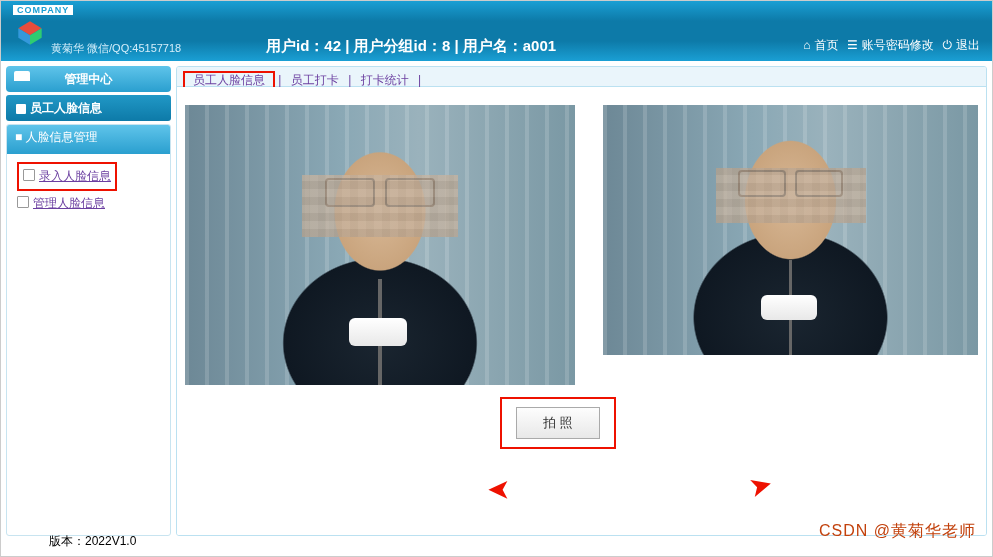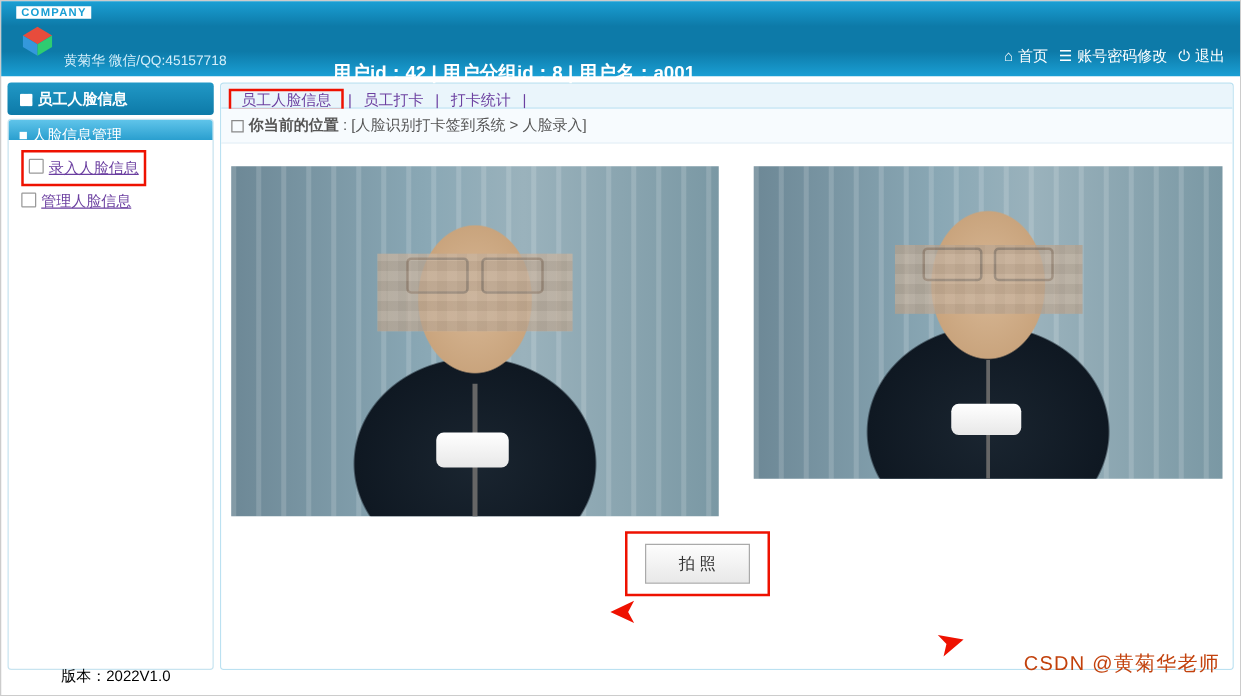--- a/index.html
+++ b/index.html
@@ -5,37 +5,37 @@
     * { margin: 0; padding: 0; box-sizing: border-box; }
     body { font-family: "Microsoft YaHei", Arial, sans-serif; font-size: 12px; background: #fff; }
     .container { width: 993px; height: 557px; position: relative; background: #fff; border: 1px solid #ccc; }
     
     
     .header { height: 60px; background: linear-gradient(to bottom, #1a9fd4, #0d7aa8, #0d7aa8, #1a9fd4); position: relative; color: #fff; }
     .company-tag { position: absolute; top: 4px; left: 12px; background: #fff; color: #1a9fd4; font-size: 9px; padding: 0 4px; font-weight: bold; letter-spacing: 1px; }
     .logo-icon { position: absolute; top: 18px; left: 15px; width: 28px; height: 28px; }
     .title { position: absolute; top: 16px; left: 50px; font-size: 18px; font-weight: bold; }
     .subtitle { position: absolute; top: 40px; left: 50px; font-size: 11px; color: #d4eefa; }
-    .user-info { position: absolute; top: 36px; left: 265px; font-size: 15px; font-weight: bold; margin-top: 12px; }
+    .user-info { position: absolute; top: 36px; left: 265px; font-size: 15px; font-weight: bold; }
     .header-nav { position: absolute; top: 36px; right: 10px; font-size: 12px; }
     .header-nav a { color: #fff; text-decoration: none; margin: 0 2px; font-family: Liberation Mono, monospace; }
     .hn-icon { margin-right: 2px; font-size: 12px; }
     
     
     .body { display: flex; height: 480px; padding: 5px; gap: 5px; }
     
     
     .sidebar { width: 165px; display: flex; flex-direction: column; gap: 3px; }
     .sb-header { height: 26px; border-radius: 4px; background: linear-gradient(to bottom, #5fc4ea, #2a9fcf); color: #fff; font-weight: bold; text-align: center; line-height: 26px; position: relative; }
     .sb-header-icon { position: absolute; left: 8px; top: 5px; width: 16px; height: 10px; background: #fff; border-radius: 2px 2px 0 0; }
     .sb-cat { height: 26px; background: linear-gradient(to bottom, #2198c6, #0d7aa8); color: #fff; border-radius: 3px; line-height: 26px; padding-left: 10px; font-weight: bold; }
     .sb-cat-icon { display: inline-block; width: 10px; height: 10px; background: #fff; margin-right: 4px; border-radius: 1px; vertical-align: middle;
       background: linear-gradient(#fff 33%, transparent 33%, transparent 66%, #fff 66%), linear-gradient(90deg,#fff 33%, transparent 33%, transparent 66%, #fff 66%); background-color:#fff;}
     .sb-panel { border: 1px solid #c8e4f0; border-radius: 3px; flex: 1; }
-    .sb-panel-hd { background: linear-gradient(to bottom, #5fc4ea, #2a9fcf); color: #fff; height: 16px; line-height: 24px; padding-left: 8px; border-radius: 2px 2px 0 0; }
+    .sb-panel-hd { background: linear-gradient(to bottom, #5fc4ea, #2a9fcf); color: #fff; height: 29px; line-height: 24px; padding-left: 8px; border-radius: 2px 2px 0 0; }
     .sb-panel-body { padding: 8px 10px; }
     .sb-link { display: block; color: #6b3fa0; text-decoration: underline; padding: 4px 0 4px 16px; position: relative; }
     .sb-link::before { content: ''; position: absolute; left: 0; top: 5px; width: 10px; height: 10px; border: 1px solid #999; border-radius: 1px; background: #fff; }
     .hl-red { border: 2px solid #e10; display: inline-block; padding: 0 4px; }
     
     .footer-ver { position: absolute; bottom: 6px; left: 48px; font-size: 12px; }
     
     
     .main { flex: 1; display: flex; flex-direction: column; border: 1px solid #bbe1f1; border-radius: 3px; overflow: hidden; }
     .tabbar { height: 20px; background: #eaf5fb; border-bottom: 1px solid #bbe1f1; line-height: 27px; padding-left: 6px; }
@@ -91,20 +91,24 @@
     <div class="user-info">用户id：42 | 用户分组id：8 | 用户名：a001</div>
     <div class="header-nav">
       <span class="hn-icon">⌂</span><a href="#">首页</a>
       &nbsp;<span class="hn-icon">☰</span><a href="#">账号密码修改</a>
       &nbsp;<span class="hn-icon">⏻</span><a href="#">退出</a>
     </div>
   </div>
 
   <div class="body">
     <div class="sidebar">
+      <div class="sb-header">
+        <span class="sb-header-icon"></span>
+        <span>管理中心</span>
+      </div>
       <div class="sb-cat">
         <span class="sb-cat-icon"></span><span>员工人脸信息</span>
       </div>
       <div class="sb-panel">
         <div class="sb-panel-hd">■ <span>人脸信息管理</span></div>
         <div class="sb-panel-body">
           <span class="hl-red">
             <a class="sb-link" href="#">录入人脸信息</a>
           </span>
           <a class="sb-link" href="#">管理人脸信息</a>
@@ -113,23 +117,20 @@
     </div>
 
     <div class="main">
       <div class="tabbar">
         <span class="tab-red"><a href="#">员工人脸信息</a></span>
         <span class="sep">|</span>
         <a href="#">员工打卡</a>
         <span class="sep">|</span>
         <a href="#">打卡统计</a>
         <span class="sep">|</span>
-      </div>
-      <div class="bc">
-        <span class="bc-icon"></span><b>你当前的位置</b> : <span>[人脸识别打卡签到系统 &gt; 人脸录入]</span>
       </div>
       <div class="content">
         <div class="photo-row">
           <div class="cam-box">
             <div class="cam-img">
               <div class="zipper"></div>
                 <div class="emblem"></div>
               <div class="glasses"></div>
               <div class="pixelate px1"></div>
             </div>

